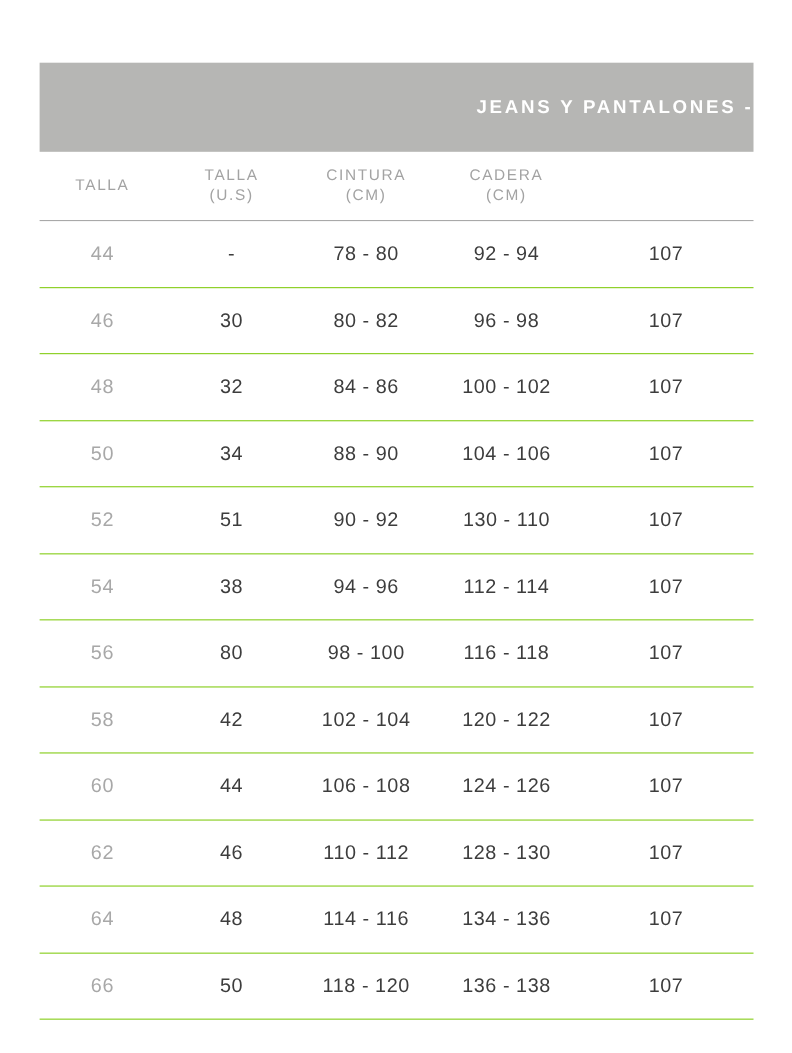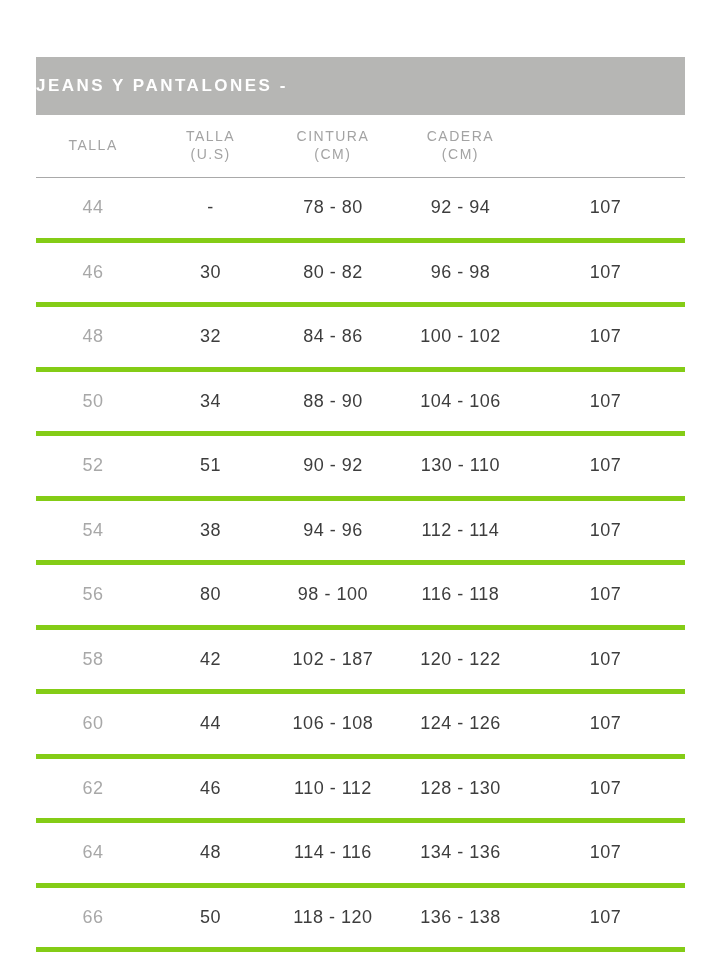--- a/index.html
+++ b/index.html
@@ -15,25 +15,25 @@
     background: #ffffff;
     overflow: hidden;
   }
   .size-chart {
     position: absolute;
     left: 36px;
     top: 57px;
     width: 649px;
   }
   .title-bar {
-    height: 58px;
+    height: 81px;
     background: #b6b6b4;
     display: flex;
     align-items: center;
-    justify-content: space-between;
+    justify-content: flex-end;
     gap: 9px;
     color: #ffffff;
     font-size: 17px;
     font-weight: bold;
     letter-spacing: 2.5px;
     white-space: nowrap;
   }
   .title-italic { font-style: italic; }
   .header-row {
     display: flex;
@@ -51,21 +51,21 @@
   .header-note {
     display: block;
     font-size: 10px;
     letter-spacing: 0.5px;
     line-height: 1.2;
   }
   .data-row {
     display: flex;
     height: 59.5px;
     align-items: center;
-    border-bottom: 5px solid #84cc16;
+    border-bottom: 1px solid #84cc16;
   }
   .cell {
     text-align: center;
     font-size: 18px;
     letter-spacing: 0.5px;
     color: #3d3d3d;
   }
   .col-0 { flex: 0 0 17.6%; }
   .col-1 { flex: 0 0 18.6%; }
   .col-2 { flex: 0 0 19.1%; }
@@ -147,21 +147,21 @@
         <div class="data-row">
           <div class="cell col-0">56</div>
           <div class="cell col-1">80</div>
           <div class="cell col-2">98 - 100</div>
           <div class="cell col-3">116 - 118</div>
           <div class="cell col-4">107</div>
         </div>
         <div class="data-row">
           <div class="cell col-0">58</div>
           <div class="cell col-1">42</div>
-          <div class="cell col-2">102 - 187</div>
+          <div class="cell col-2">102 - 104</div>
           <div class="cell col-3">120 - 122</div>
           <div class="cell col-4">107</div>
         </div>
         <div class="data-row">
           <div class="cell col-0">60</div>
           <div class="cell col-1">44</div>
           <div class="cell col-2">106 - 108</div>
           <div class="cell col-3">124 - 126</div>
           <div class="cell col-4">107</div>
         </div>

